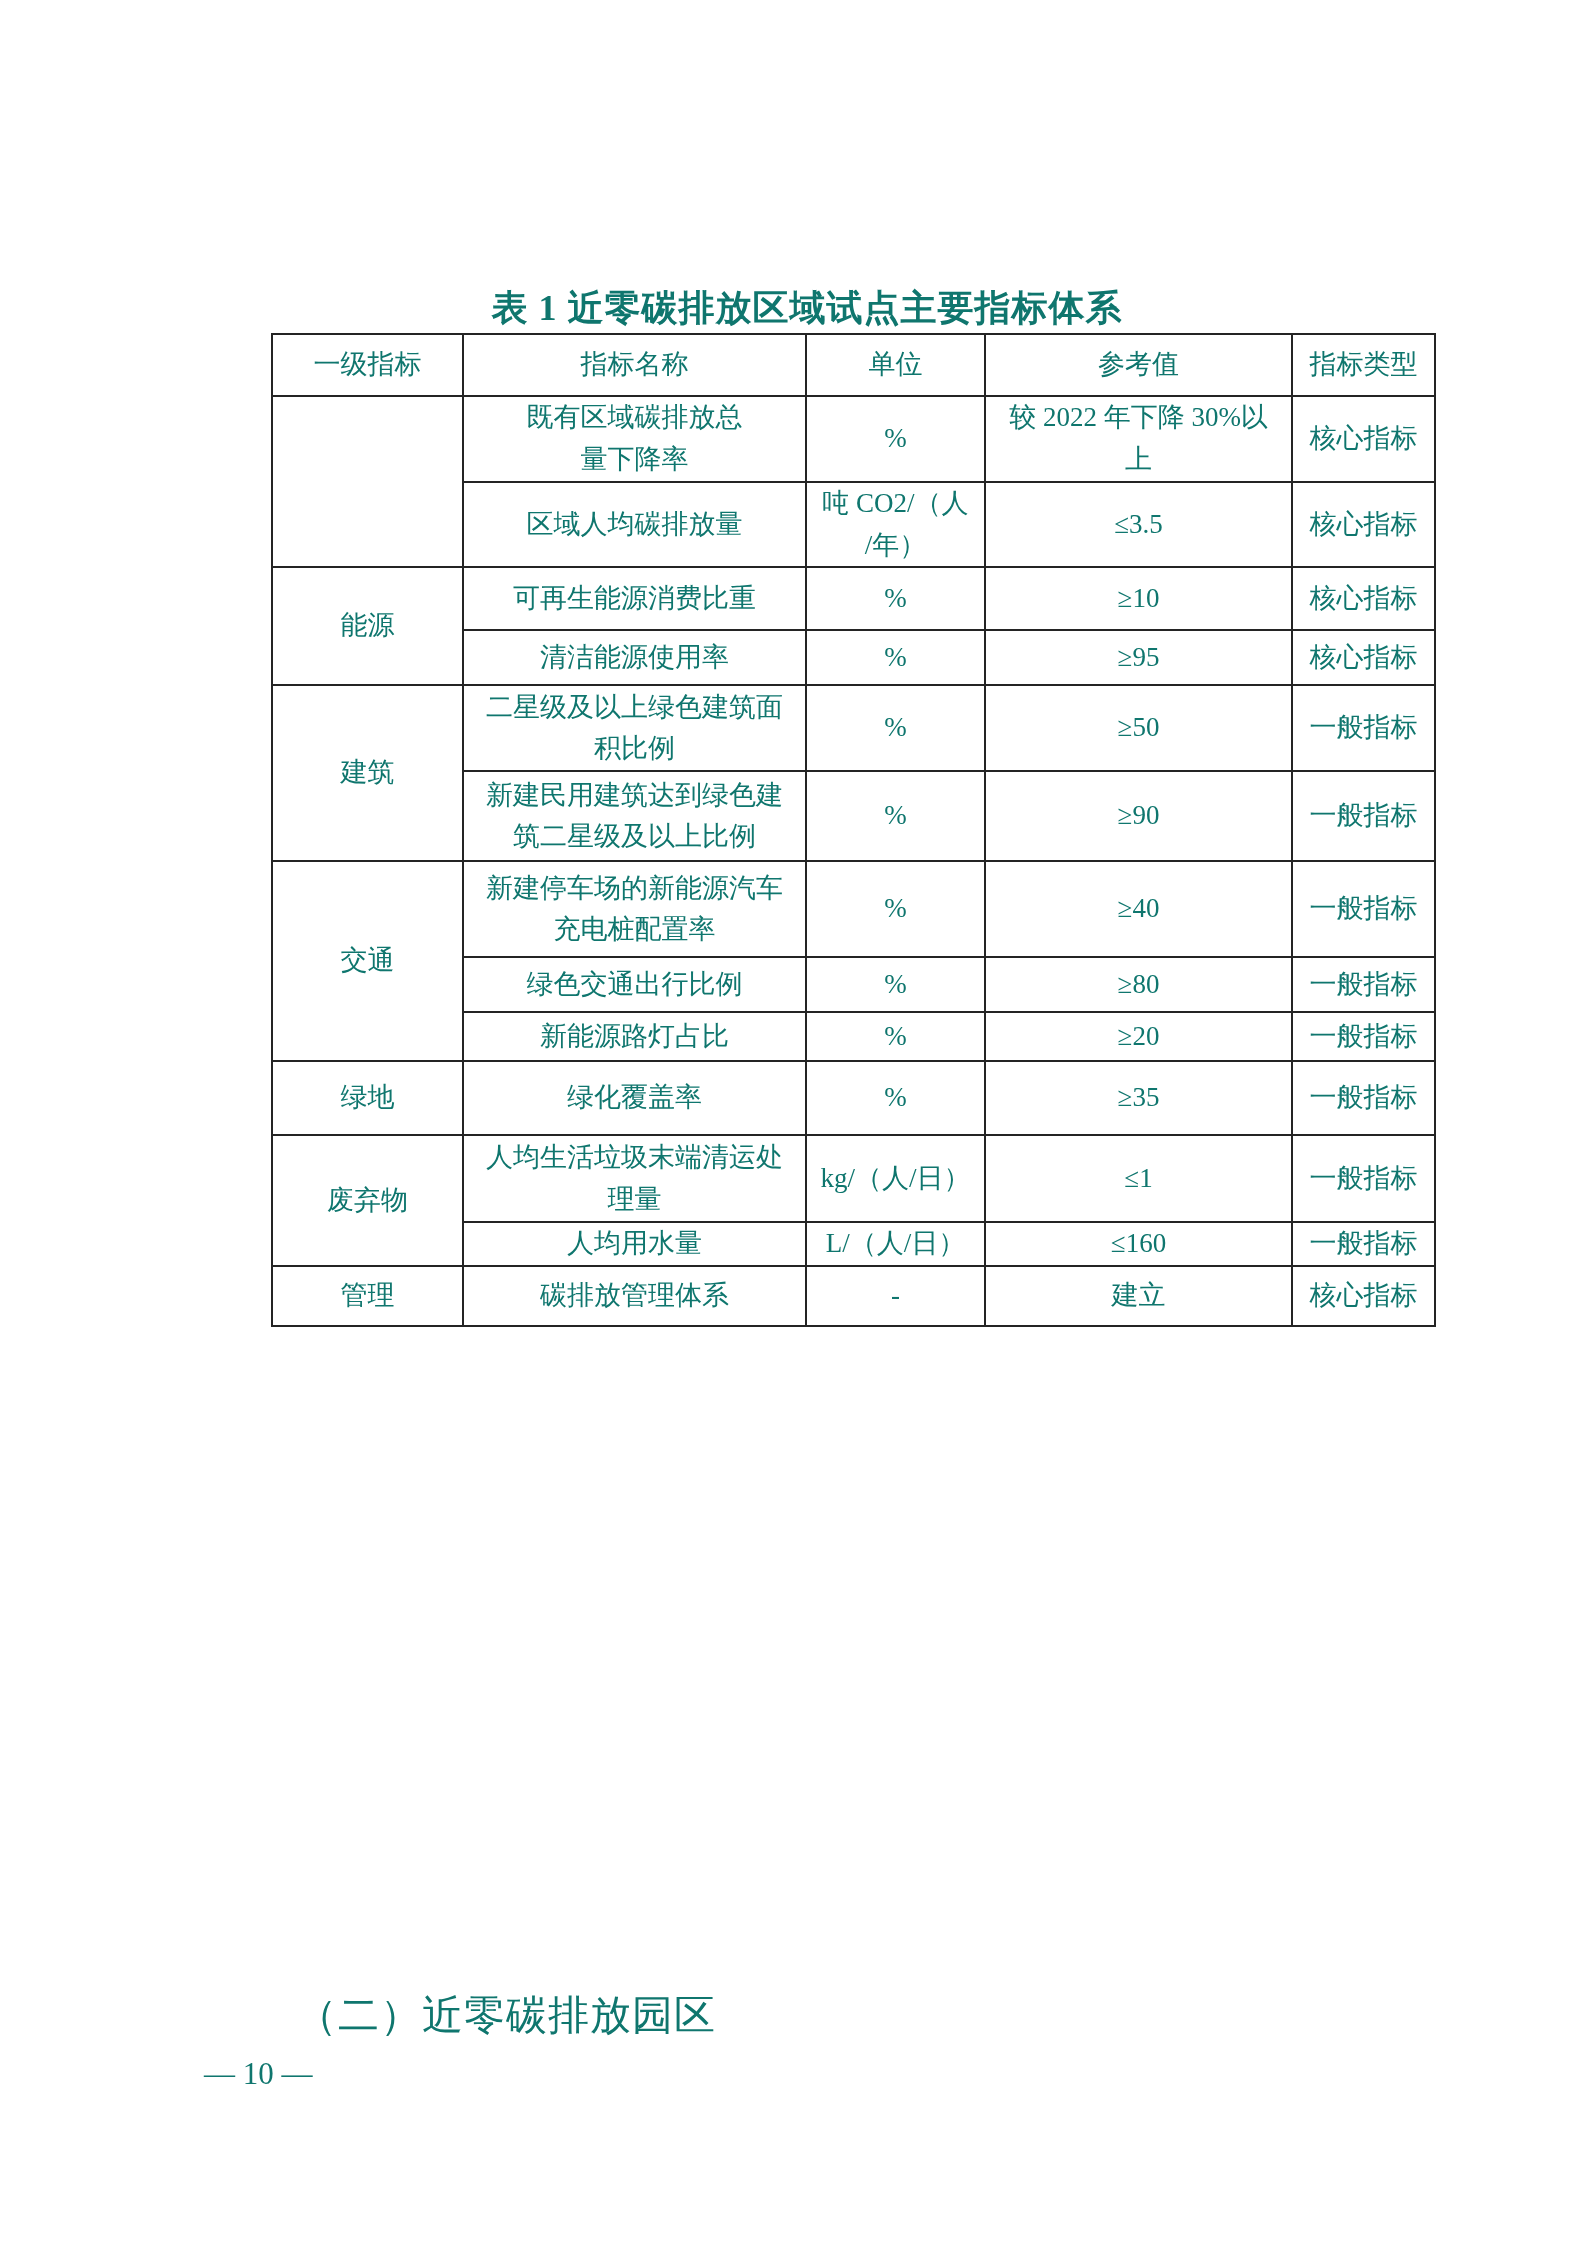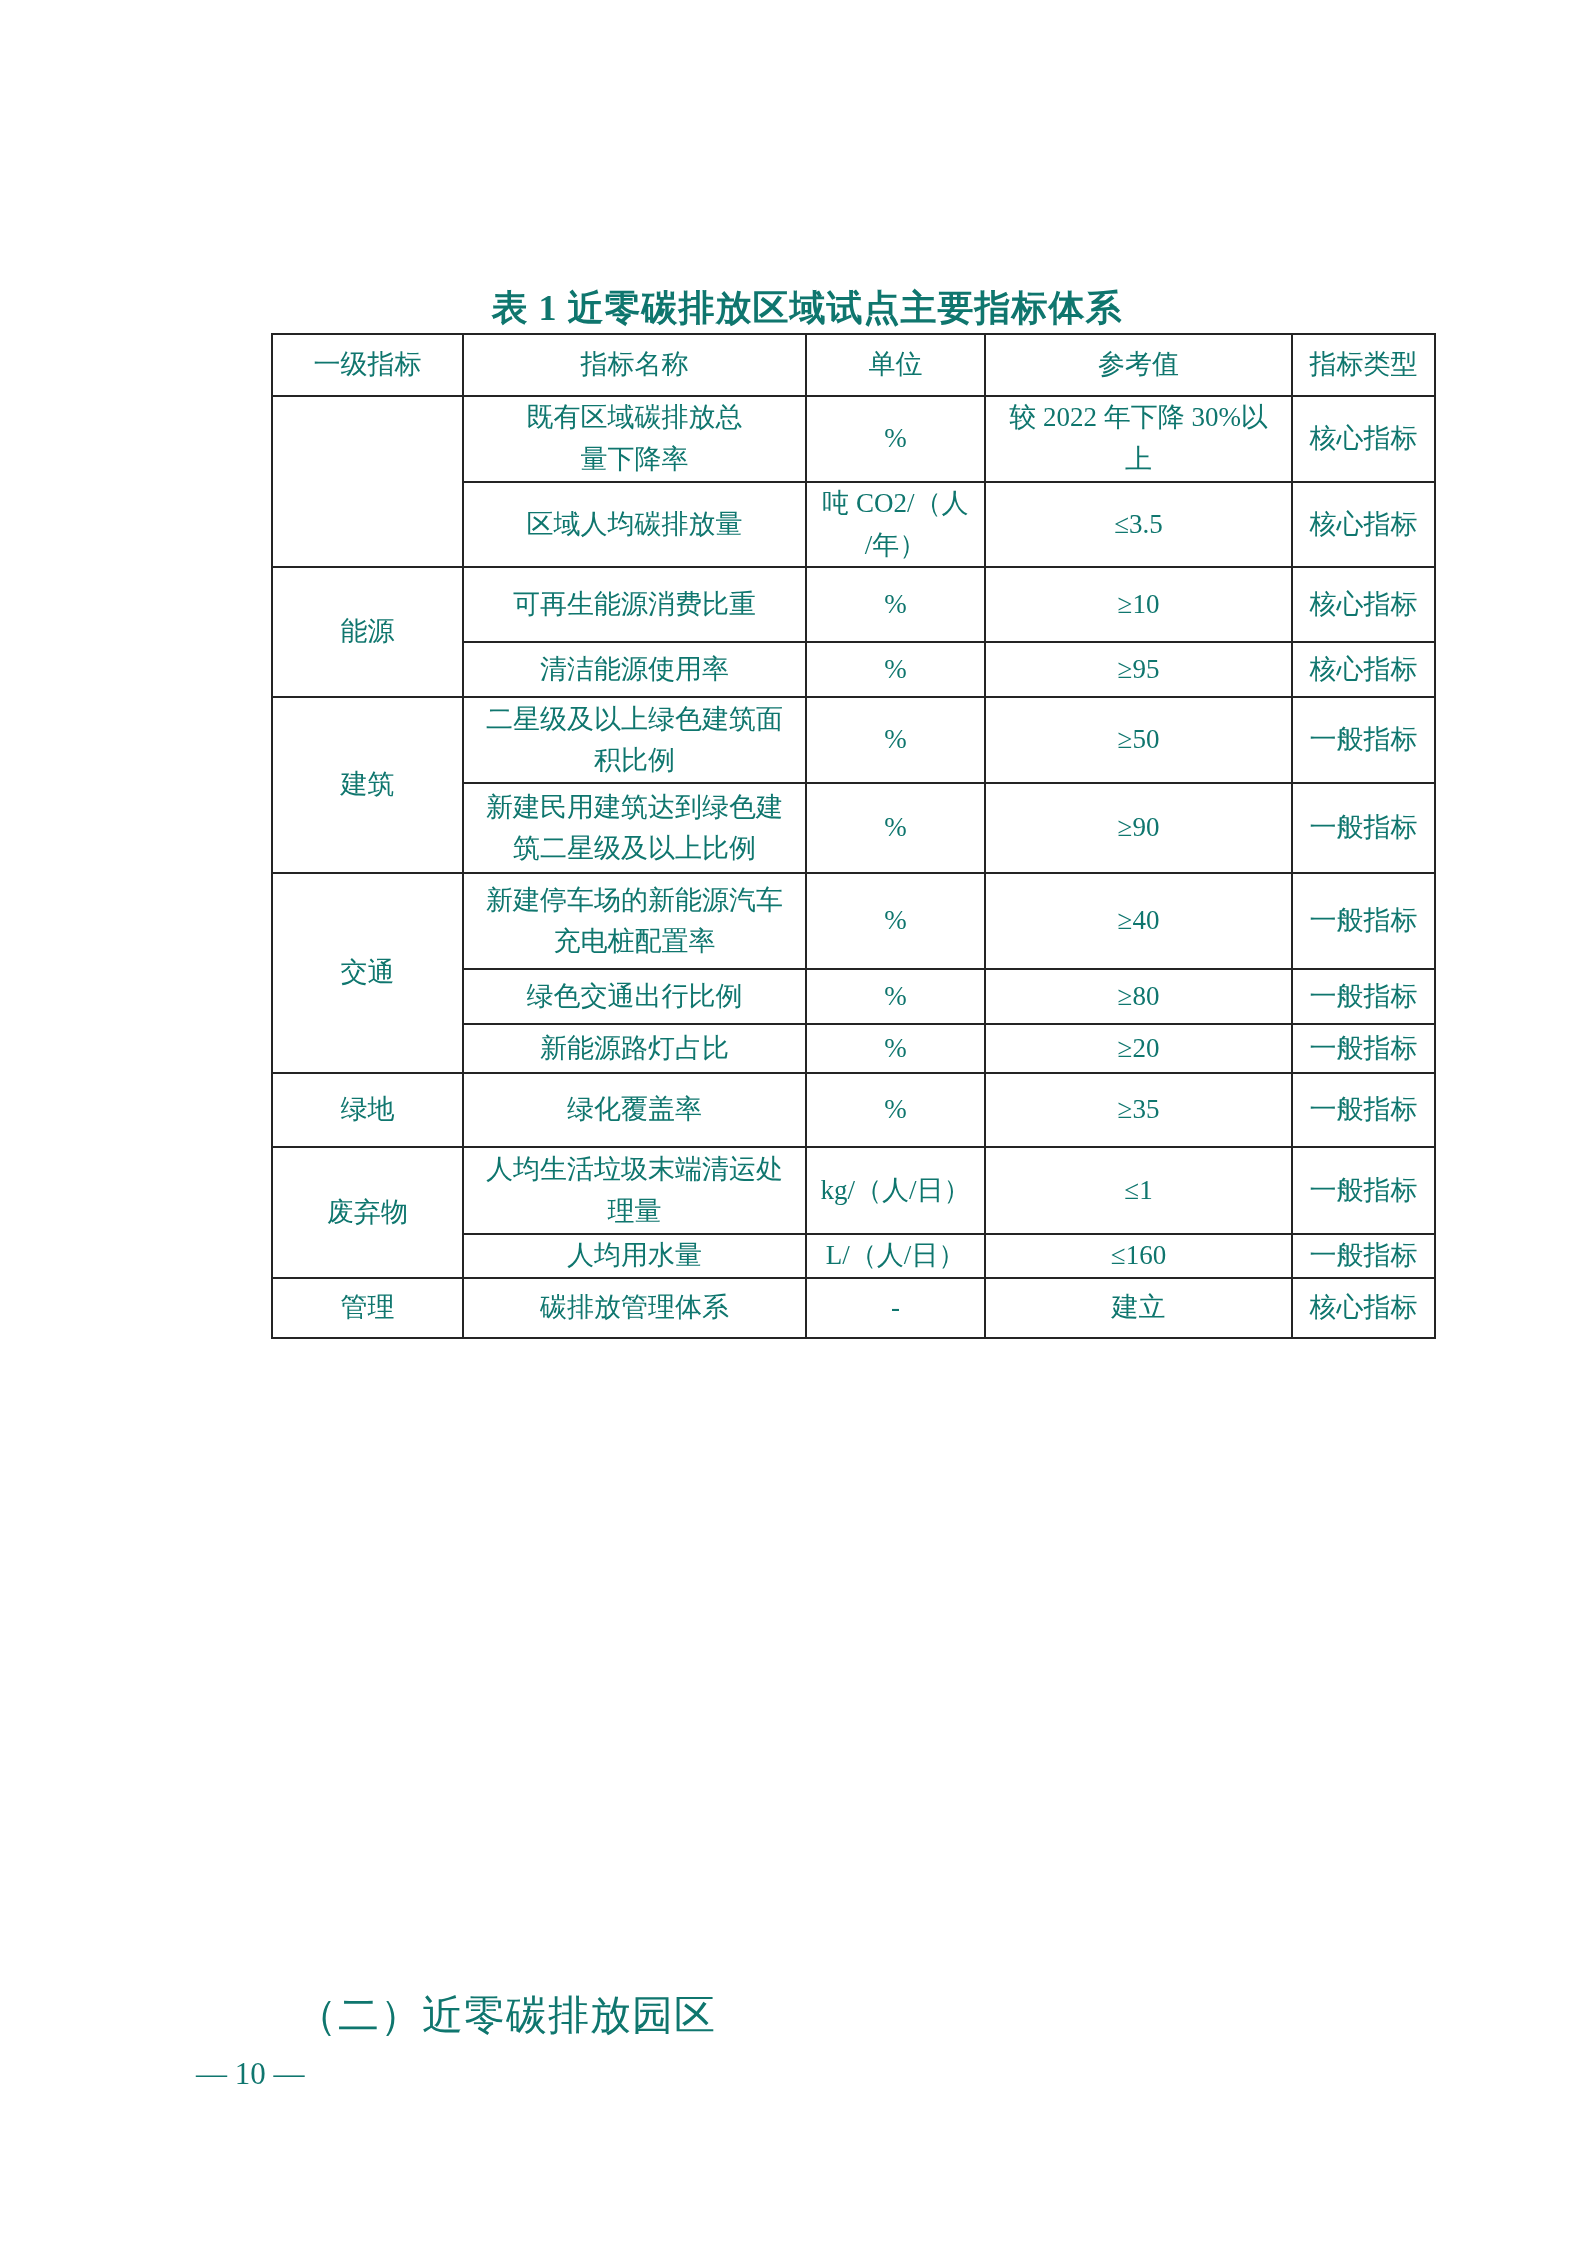--- a/index.html
+++ b/index.html
@@ -48,21 +48,21 @@
   .section-heading{
     position:absolute;
     left:296px;
     top:1988px;
     font-size:41px;
     letter-spacing:1px;
     white-space:pre;
   }
   .page-number{
     position:absolute;
-    left:196px;
+    left:204px;
     top:2056px;
     font-size:31px;
     white-space:pre;
   }
 </style>
 </head>
 <body>
 
 <div class="page">
 
@@ -94,21 +94,21 @@
         <td>核心指标</td>
       </tr>
       <tr style="height:78px">
         <td>区域人均碳排放量</td>
         <td>吨 CO2/（人
 /年）</td>
         <td>≤3.5</td>
         <td>核心指标</td>
       </tr>
 
-      <tr style="height:75px">
+      <tr style="height:63px">
         <td rowspan="2">能源</td>
         <td>可再生能源消费比重</td>
         <td>%</td>
         <td>≥10</td>
         <td>核心指标</td>
       </tr>
       <tr style="height:55px">
         <td>清洁能源使用率</td>
         <td>%</td>
         <td>≥95</td>

